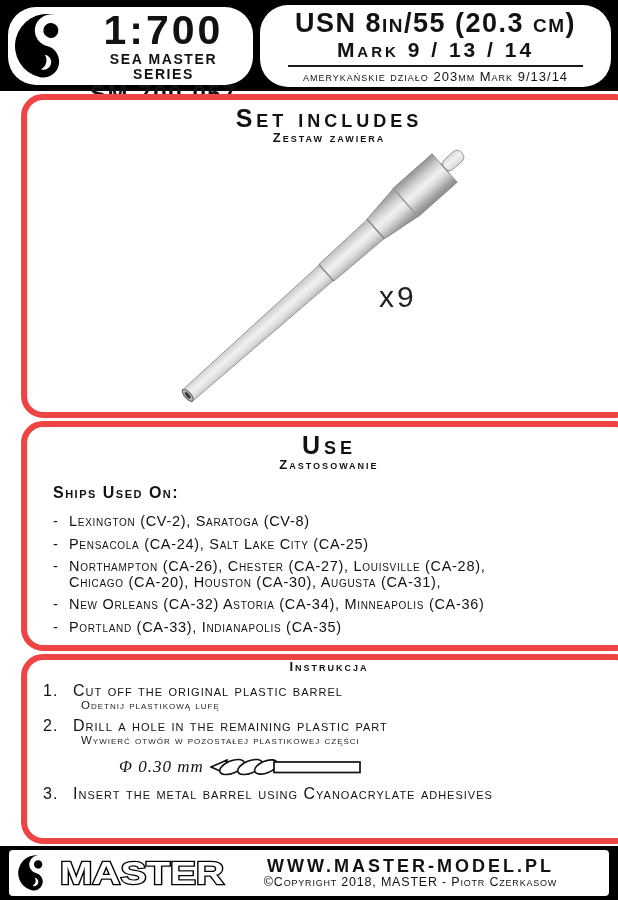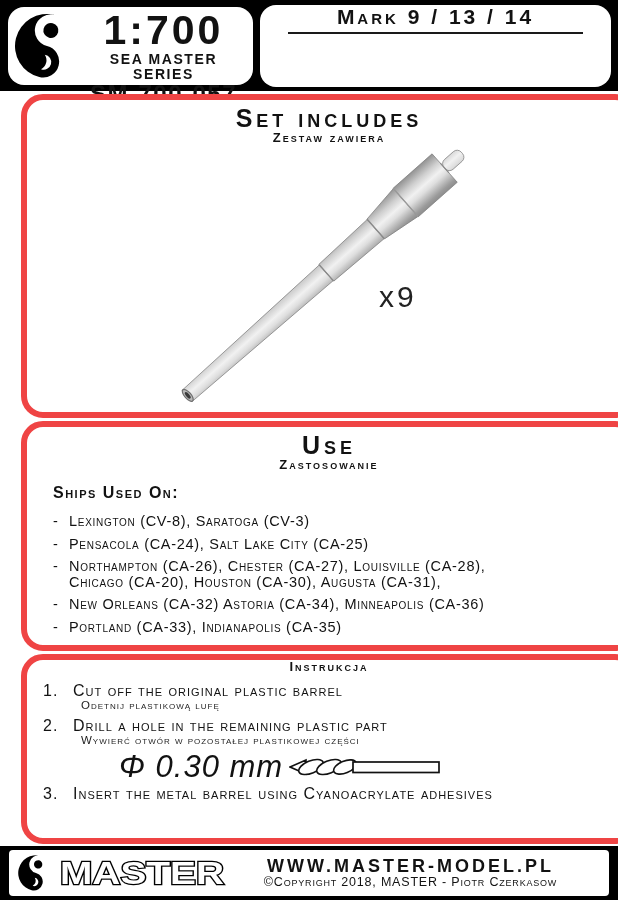--- a/index.html
+++ b/index.html
@@ -3,21 +3,21 @@
 <meta charset="utf-8">
 <style>
   html,body{margin:0;padding:0;background:#555;}
   .page{
     position:relative;width:618px;height:900px;background:#fff;
     font-family:"Liberation Sans",sans-serif;color:#121212;overflow:hidden;
     margin:0 auto;
   }
   
   .header-strip{position:absolute;left:0;top:0;width:618px;height:91px;background:#000;}
-  .hbox{position:absolute;background:#fff;border-radius:16px;}
+  .hbox{position:absolute;background:#fff;border-radius:28px;}
   .hbox-left{left:8px;top:7px;width:245px;height:78px;}
   .hbox-right{left:260px;top:5px;width:351px;height:82px;text-align:center;}
   .logo-swirl{position:absolute;left:3px;top:3px;}
   .hleft-text{position:absolute;left:70px;top:1px;right:4px;text-align:center;}
   .scale-label{font-size:41px;font-weight:bold;letter-spacing:3px;line-height:44px;}
   .series-label{font-size:14px;font-weight:bold;letter-spacing:1.6px;line-height:15px;}
   .code-label{font-size:24px;font-weight:bold;letter-spacing:1.5px;line-height:24px;}
   .prod-title{font-size:27px;font-weight:bold;font-variant:small-caps;letter-spacing:1.5px;line-height:30px;margin-top:3px;}
   .prod-mark{font-size:21px;font-weight:bold;font-variant:small-caps;letter-spacing:3px;line-height:24px;}
   .prod-divider{width:295px;height:0;border-top:2px solid #1a1a1a;margin:3px auto 2px auto;}
@@ -38,21 +38,21 @@
   .ship-row{display:flex;margin-left:26px;margin-bottom:8px;font-size:14.5px;font-variant:small-caps;letter-spacing:0.7px;line-height:14.5px;}
   .ship-row .dash{width:16px;flex:0 0 16px;}
   .ship-row.cont{margin-top:-7px;}
   
   .steps{margin-top:8px;}
   .step{margin-left:16px;margin-bottom:5px;}
   .step-en{display:flex;font-size:16px;font-variant:small-caps;letter-spacing:1px;line-height:17px;white-space:nowrap;}
   .step-en .num{width:30px;flex:0 0 30px;}
   .step-pl{margin-left:38px;font-size:11.5px;font-variant:small-caps;letter-spacing:1px;line-height:13px;color:#1c1c1c;}
   .drill-row{display:flex;align-items:center;margin:4px 0 3px 92px;height:30px;}
-  .drill-dia{font-family:Liberation Sans, sans-serif;font-style:italic;font-size:31px;letter-spacing:1px;margin-right:6px;}
+  .drill-dia{font-family:Liberation Serif, serif;font-style:italic;font-size:17px;letter-spacing:1px;margin-right:6px;}
   
   .footer-strip{position:absolute;left:0;top:846px;width:618px;height:54px;background:#000;}
   .footer-box{position:absolute;left:9px;top:4px;width:600px;height:46px;background:#fff;border-radius:4px;display:flex;align-items:center;}
   .footer-logo{margin-left:7px;flex:0 0 auto;display:flex;align-items:center;}
   .footer-right{flex:1;text-align:center;padding-right:16px;}
   .www-line{font-size:18px;font-weight:bold;letter-spacing:3px;line-height:17px;}
   .copy-line{font-size:12.5px;font-variant:small-caps;letter-spacing:0.8px;line-height:14px;}
   .origin-line{font-size:12.5px;text-transform:uppercase;letter-spacing:1.6px;line-height:14px;}
 </style>
 </head>
@@ -71,22 +71,24 @@
         </g>
       </svg>
       <div class="hleft-text">
         <div class="scale-label">1:700</div>
         <div class="series-label">SEA MASTER SERIES</div>
         <div class="code-label">SM-700-057</div>
       </div>
     </div>
 
     <div class="hbox hbox-right">
+      <div class="prod-title">USN 8in/55 (20.3 cm)</div>
       <div class="prod-mark">Mark 9 / 13 / 14</div>
       <div class="prod-divider"></div>
+      <div class="prod-pl">amerykańskie działo 203mm Mark 9/13/14</div>
     </div>
   </div>
 
   <div class="panel" id="panel-set">
     <div class="sec-title">Set includes</div>
     <div class="sec-sub">Zestaw zawiera</div>
 
     <svg class="barrel-svg" width="602" height="318" viewBox="0 0 602 318">
       <defs>
         <linearGradient id="barrelGrad" gradientUnits="userSpaceOnUse" x1="0" y1="-20" x2="0" y2="20">
@@ -117,21 +119,21 @@
   </div>
 
   <div class="panel" id="panel-use">
     <div class="sec-title">Use</div>
     <div class="sec-sub">Zastosowanie</div>
     <div class="ships-head">Ships Used On:</div>
 
     <div class="ship-list">
       <div class="ship-row">
         <span class="dash">-</span>
-        <span>Lexington (CV-8), Saratoga (CV-3)</span>
+        <span>Lexington (CV-2), Saratoga (CV-8)</span>
       </div>
       <div class="ship-row">
         <span class="dash">-</span>
         <span>Pensacola (CA-24), Salt Lake City (CA-25)</span>
       </div>
       <div class="ship-row">
         <span class="dash">-</span>
         <span>Northampton (CA-26), Chester (CA-27), Louisville (CA-28),</span>
       </div>
       <div class="ship-row cont">

